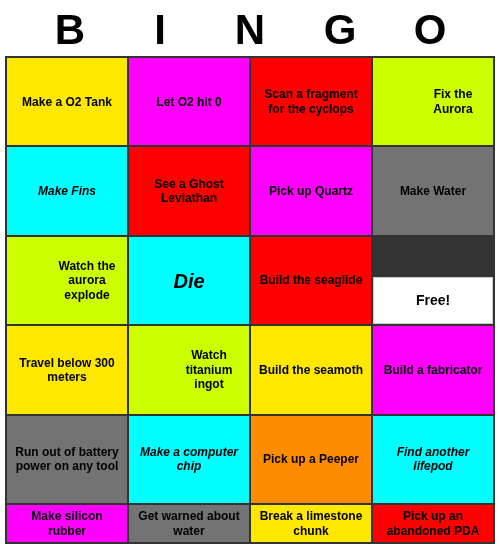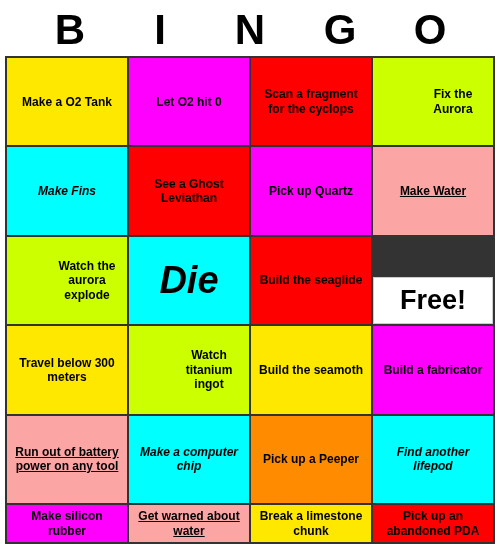--- a/index.html
+++ b/index.html
@@ -43,21 +43,21 @@
       text-align: center;
       font-size: 12px;
       font-weight: bold;
       padding: 4px;
       line-height: 1.2;
       cursor: default;
     }
     .yellow { background: #FFE800; color: #000; }
     .magenta { background: #FF00FF; color: #000; }
     .red { background: #FF0000; color: #000; }
-    .green { background: #fca5a5; color: #000; text-decoration: underline; }
+    .green { background: #737373; color: #000; }
     .lime { background: #CCFF00; color: #000; padding-left: 44px; }
     .cyan { background: #00FFFF; color: #000; font-style: italic; }
     .white { background: #FFFFFF; color: #000; border: 1px solid #ccc; }
     .orange { background: #FF8C00; color: #000; }
   </style>
 </head>
 <body>
 
 <div id="header">
 
@@ -72,23 +72,23 @@
 
 <div class="cell yellow">Make a O2 Tank</div>
     <div class="cell magenta">Let O2 hit 0</div>
     <div class="cell red">Scan a fragment for the cyclops</div>
     <div class="cell lime">Fix the Aurora</div>
     <div class="cell cyan">Make Fins</div>
     <div class="cell red">See a Ghost Leviathan</div>
     <div class="cell magenta">Pick up Quartz</div>
     <div class="cell green">Make Water</div>
     <div class="cell lime">Watch the aurora explode</div>
-    <div class="cell cyan" style="font-size: 38px;">Die</div>
+    <div class="cell cyan" style="font-size: 20px;">Die</div>
     <div class="cell red">Build the seaglide</div>
-    <div class="cell white" style="font-size: 27px; margin-top: 40px;">Free!</div>
+    <div class="cell white" style="font-size: 14px; margin-top: 40px;">Free!</div>
     <div class="cell yellow">Travel below 300 meters</div>
     <div class="cell lime">Watch titanium ingot</div>
     <div class="cell yellow">Build the seamoth</div>
     <div class="cell magenta">Build a fabricator</div>
     <div class="cell green">Run out of battery power on any tool</div>
     <div class="cell cyan">Make a computer chip</div>
     <div class="cell orange">Pick up a Peeper</div>
     <div class="cell cyan">Find another lifepod</div>
     <div class="cell magenta">Make silicon rubber</div>
     <div class="cell green">Get warned about water</div>

